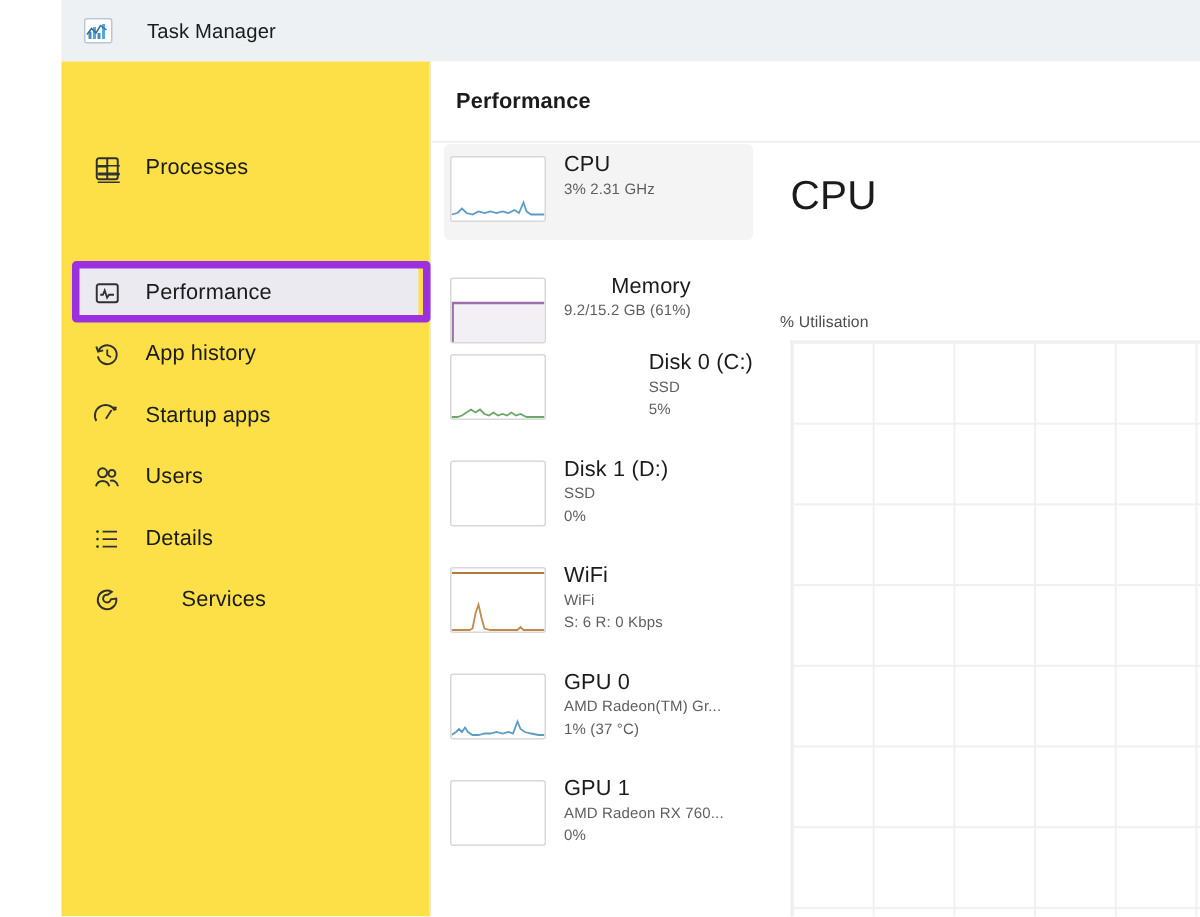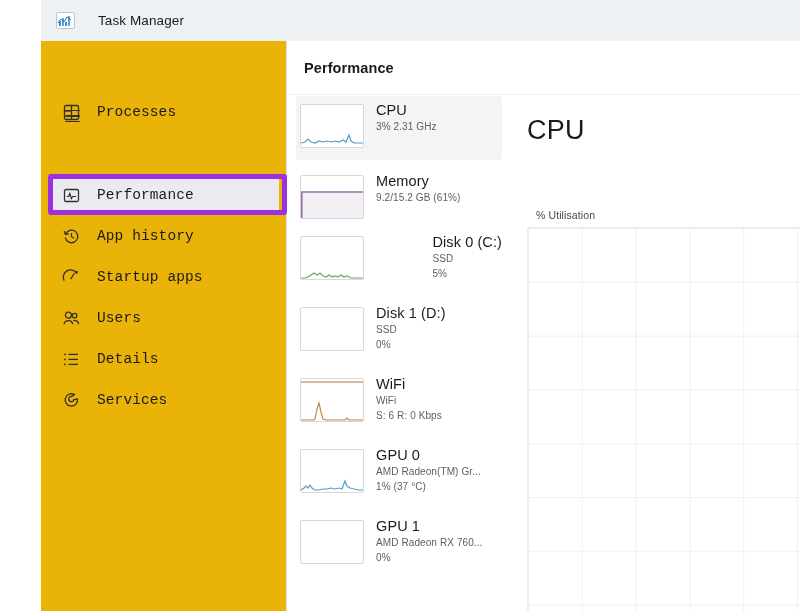--- a/index.html
+++ b/index.html
@@ -31,23 +31,22 @@
   #app-icon svg { display:block; }
   #app-title {
     position:absolute; left:57px; top:13px;
     font-size:13.5px; color:#1b1b1b; letter-spacing:.1px;
     white-space:nowrap;
   }
 
   
   #sidebar {
     position:absolute; left:0; top:41px; width:246px; height:570px;
-    background:#eab308;
+    background:#fde047;
     border-right:1px solid #e3e1e8;
-    font-family:Liberation Mono, monospace;
   }
   #hamburger {
     position:absolute; left:15px; top:59px; width:32px; height:32px;
     display:flex; flex-direction:column; justify-content:center; align-items:center; gap:4px;
     cursor:pointer;
   }
   #hamburger span {
     display:block; width:15px; height:1.6px; background:#343434; border-radius:1px;
   }
   .nav-item {
@@ -125,21 +124,21 @@
 
   
   #graph-panel {
     position:absolute; left:228px; top:55px; width:325px; height:515px;
   }
   #graph-title {
     position:absolute; left:11px; top:19px;
     font-size:27px; color:#1b1b1b; letter-spacing:.2px;
   }
   #graph-axis-label {
-    position:absolute; left:20px; top:113px;
+    position:absolute; left:4px; top:113px;
     font-size:10.5px; color:#4b4b4b; letter-spacing:.1px;
   }
   #graph-grid {
     position:absolute; left:11px; top:131px; width:314px; height:384px;
     background:#ffffff;
     border-top:1px solid #ededed;
     border-left:1px solid #ededed;
     background-image:
       linear-gradient(to right, #f0f0f0 1px, transparent 1px),
       linear-gradient(to bottom, #f0f0f0 1px, transparent 1px);
@@ -237,21 +236,21 @@
           <circle cx="2" cy="7.4" r="0.9" fill="#303030" stroke="none"></circle>
           <circle cx="2" cy="12.4" r="0.9" fill="#303030" stroke="none"></circle>
           <line x1="5.4" y1="2.4" x2="15" y2="2.4"></line>
           <line x1="5.4" y1="7.4" x2="15" y2="7.4"></line>
           <line x1="5.4" y1="12.4" x2="15" y2="12.4"></line>
         </svg>
       </span>
       <span class="nav-label">Details</span>
     </div>
 
-    <div class="nav-item" style="top:341px;">
+    <div class="nav-item" style="top:341px;gap:24px;">
       <span class="nav-icon">
         <svg width="17" height="17" viewBox="0 0 17 17" fill="none" stroke="#303030" stroke-width="1.3">
           <path d="M11.5 2.6 a6.2 6.2 0 1 0 3 4.4 l-3.6 0.6 a2.6 2.6 0 1 1 -2.1 -3.1 z"></path>
         </svg>
       </span>
       <span class="nav-label">Services</span>
     </div>
 
     <div id="annotation-box"></div>
   </div>
@@ -270,21 +269,21 @@
             <polyline points="0,38 4,37 7,34 10,37 14,38 18,36 22,37 26,36 30,37 34,36 38,37 42,35 45,37 48,30 50,36 53,38 58,38 62,38" fill="none" stroke="#5b9bc4" stroke-width="1.2"></polyline>
           </svg>
         </div>
         <div class="res-text">
           <div class="res-title">CPU</div>
           <div class="res-sub">3%  2.31 GHz</div>
           <div class="res-sub"></div>
         </div>
       </div>
 
-      <div class="res-item" style="top:71px;">
+      <div class="res-item" style="top:81px;text-align:right;">
         <div class="res-thumb">
           <svg width="62" height="42" viewBox="0 0 62 42">
             <rect x="0" y="16" width="62" height="26" fill="#f2f0f4"></rect>
             <line x1="0" y1="16" x2="62" y2="16" stroke="#9b6fae" stroke-width="1.6"></line>
             <line x1="0.8" y1="16" x2="0.8" y2="42" stroke="#9b6fae" stroke-width="1.6"></line>
           </svg>
         </div>
         <div class="res-text">
           <div class="res-title">Memory</div>
           <div class="res-sub">9.2/15.2 GB (61%)</div>

